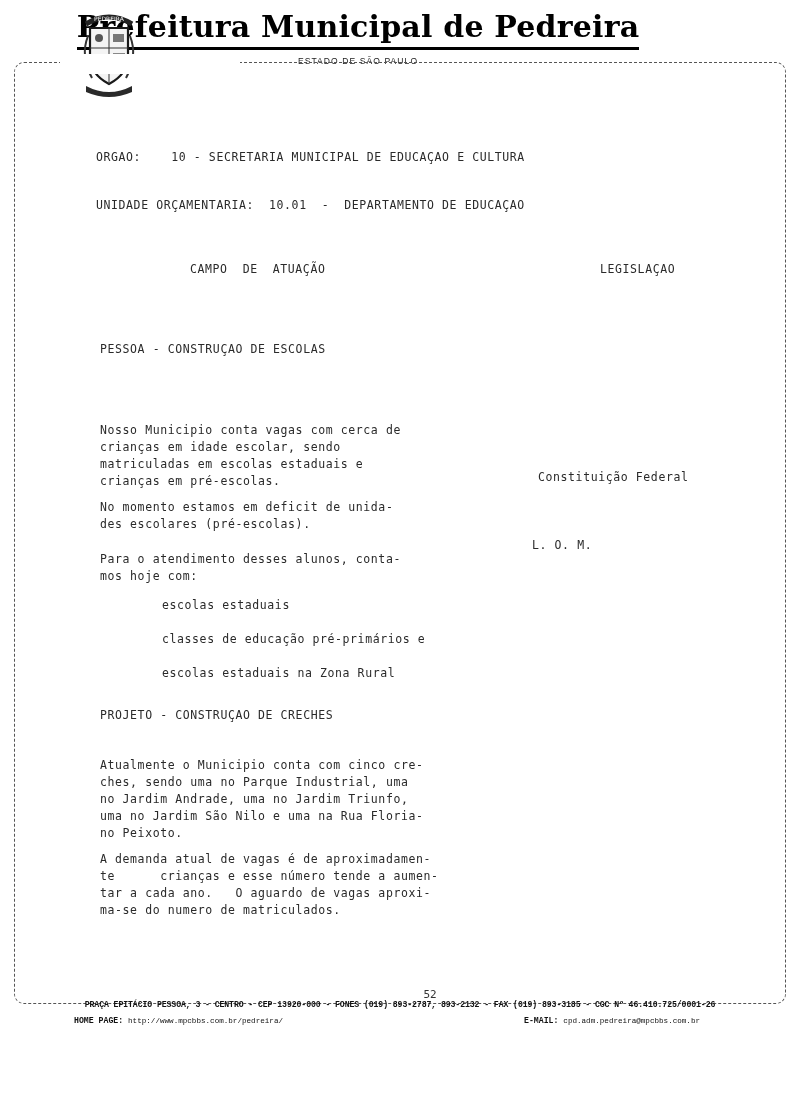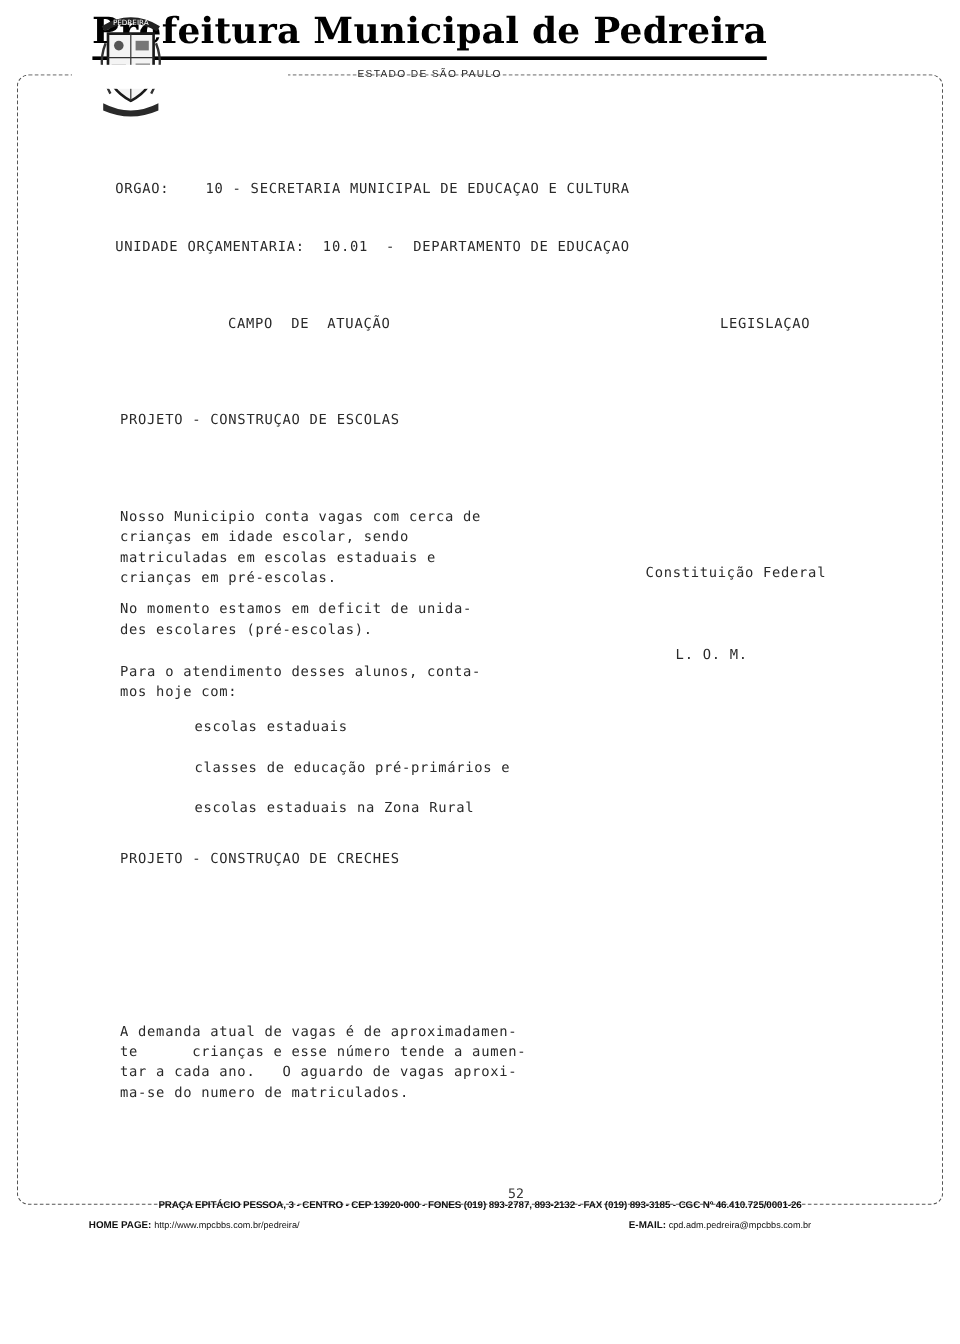--- a/index.html
+++ b/index.html
@@ -102,21 +102,21 @@
   .campo      { left: 164px; top: 262px; margin-left: 26px; }
   .legislacao { left: 600px; top: 262px; }
 
   .proj1      { left: 100px; top: 342px; }
 
   .p1a { left: 100px; top: 422px; line-height: 17px; }
   .p1b { left: 100px; top: 499px; line-height: 17px; }
   .p1c { left: 100px; top: 551px; line-height: 17px; }
 
   .leg1 { left: 538px; top: 470px; }
-  .leg2 { left: 563px; top: 538px; text-align: center; }
+  .leg2 { left: 532px; top: 538px; text-align: center; }
 
   .it1 { left: 162px; top: 598px; }
   .it2 { left: 162px; top: 632px; }
   .it3 { left: 162px; top: 666px; }
 
   .proj2 { left: 100px; top: 708px; }
 
   .p2a { left: 100px; top: 757px; line-height: 17px; }
   .p2b { left: 100px; top: 851px; line-height: 17px; }
 
@@ -129,21 +129,21 @@
     font-size: 11px;
     color: #333;
     margin-left: 30px;
   }
 
   
   .footer {
     position: absolute;
     left: 0; top: 1000px;
     width: 800px;
-    font-family: Liberation Sans, sans-serif;
+    font-family: Liberation Mono, monospace;
     font-size: 8.2px;
     color: #111;
   }
   .footer-line1 {
     text-align: center;
     letter-spacing: -0.1px;
   }
   .footer-row2 {
     margin-top: 7px;
     position: relative;
@@ -200,39 +200,44 @@
   <div class="frame"></div>
   <div class="frame-gap"></div>
 
   <div class="doc">
     <div class="ln orgao">ORGAO:    10 - SECRETARIA MUNICIPAL DE EDUCAÇAO E CULTURA</div>
     <div class="ln unidade">UNIDADE ORÇAMENTARIA:  10.01  -  DEPARTAMENTO DE EDUCAÇAO</div>
 
     <div class="ln campo">CAMPO  DE  ATUAÇÃO</div>
     <div class="ln legislacao">LEGISLAÇAO</div>
 
-    <div class="ln proj1">PROJETO - CONSTRUÇAO DE ESCOLAS</div>
+    <div class="ln proj1">PESSOA - CONSTRUÇAO DE ESCOLAS</div>
 
     <div class="ln p1a">Nosso Municipio conta vagas com cerca de
 crianças em idade escolar, sendo
 matriculadas em escolas estaduais e
 crianças em pré-escolas.</div>
     <div class="ln p1c">Para o atendimento desses alunos, conta-
 mos hoje com:</div>
     <div class="ln p1b">No momento estamos em deficit de unida-
 des escolares (pré-escolas).</div>
 
     <div class="ln leg1">Constituição Federal</div>
     <div class="ln leg2">L. O. M.</div>
 
     <div class="ln it1">escolas estaduais</div>
     <div class="ln it2">classes de educação pré-primários e</div>
     <div class="ln it3">escolas estaduais na Zona Rural</div>
 
     <div class="ln proj2">PROJETO - CONSTRUÇAO DE CRECHES</div>
+    <div class="ln p2a">Atualmente o Municipio conta com cinco cre-
+ches, sendo uma no Parque Industrial, uma
+no Jardim Andrade, uma no Jardim Triunfo,
+uma no Jardim São Nilo e uma na Rua Floria-
+no Peixoto.</div>
     <div class="ln p2b">A demanda atual de vagas é de aproximadamen-
 te      crianças e esse número tende a aumen-
 tar a cada ano.   O aguardo de vagas aproxi-
 ma-se do numero de matriculados.</div>
   </div>
 
   <div class="pagenum">52</div>
 
   <div class="footer">
     <div class="footer-line1 fb">PRAÇA EPITÁCIO PESSOA, 3 - CENTRO - CEP 13920-000 - FONES (019) 893-2787, 893-2132 - FAX (019) 893-3185 - CGC Nº 46.410.725/0001-26</div>

